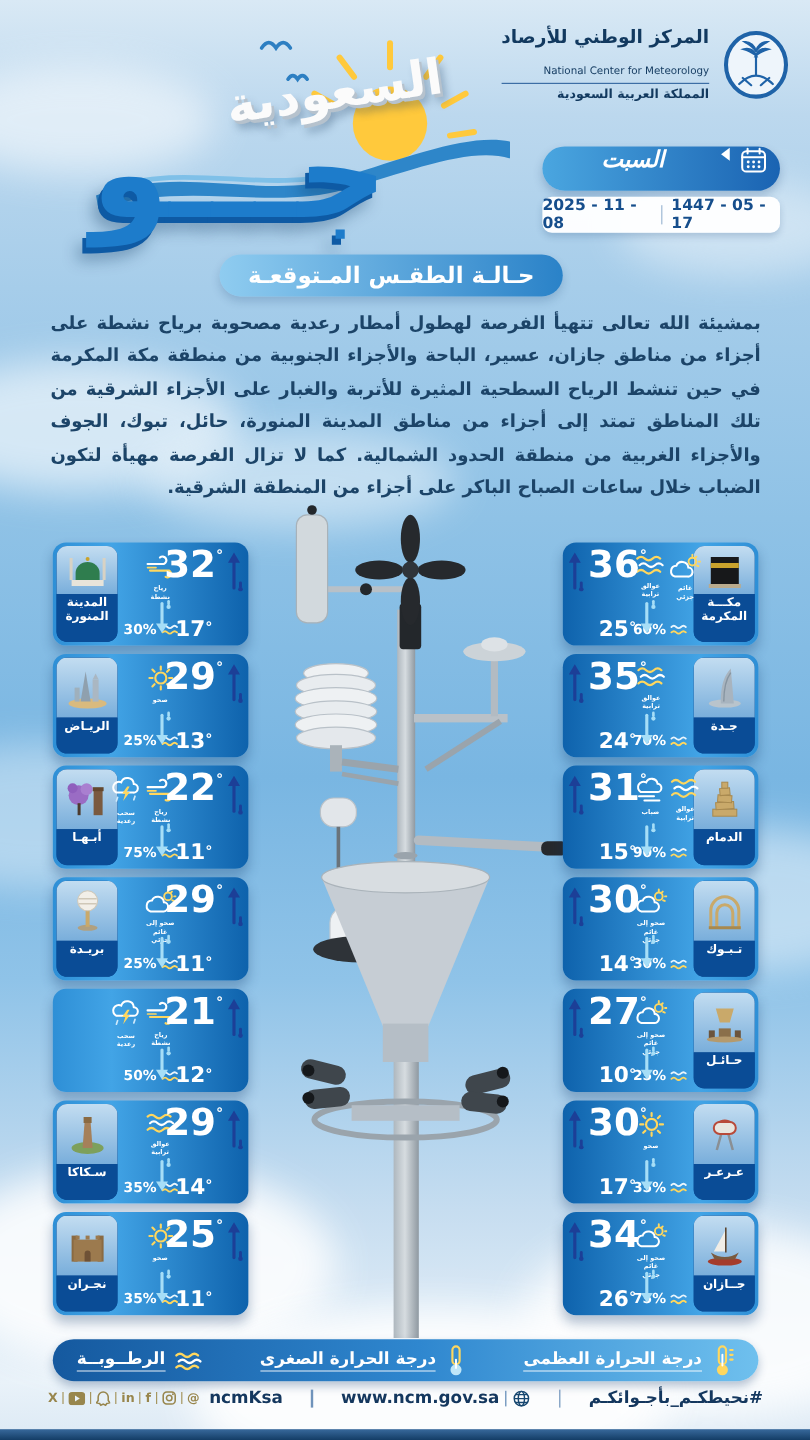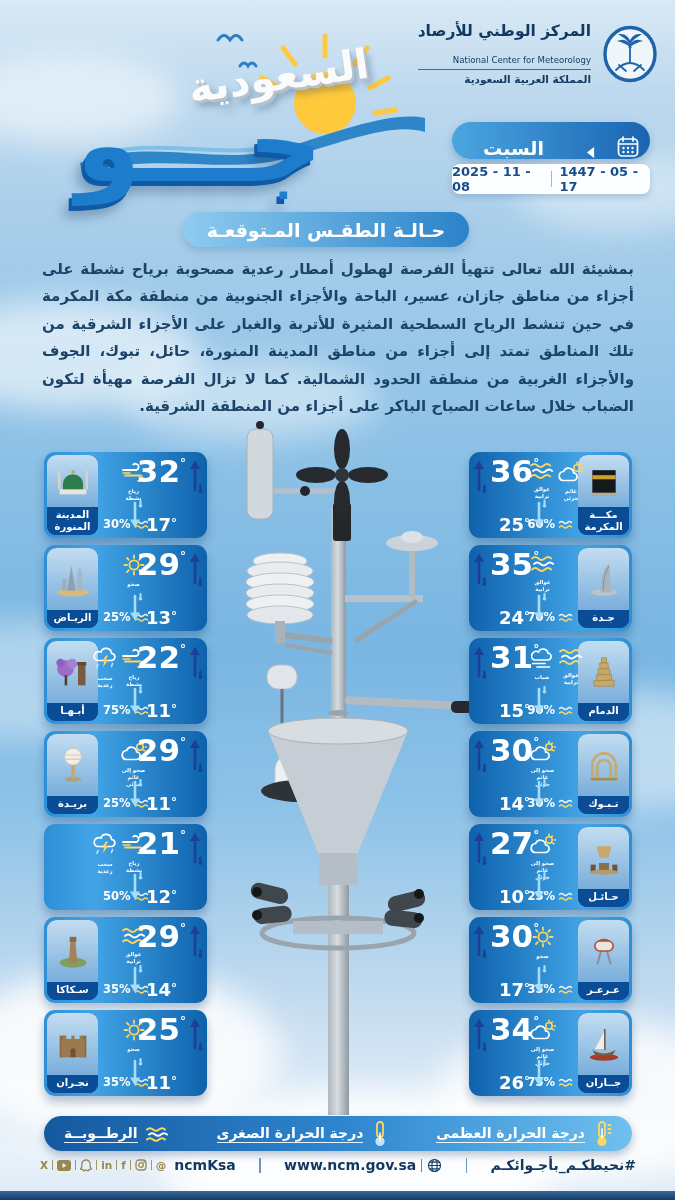--- a/index.html
+++ b/index.html
@@ -15,22 +15,22 @@
     text-shadow:-3px 5px 0 #0e5aa4,-7px 11px 12px rgba(10,50,90,.35);z-index:2;line-height:1.1;}
   .brand-art{position:absolute;inset:0;z-index:1;}
   .logo{position:absolute;right:16px;top:22px;display:flex;gap:10px;align-items:center;z-index:3;direction:rtl;}
   .logo-text{color:#12395f;}
   .logo-ar{font-size:15.5px;font-weight:bold;}
   .logo-en{font-size:8.6px;margin-top:15px;}
   .logo-hr{height:1px;background:#3c6ea5;margin:4px 0 3px;}
   .logo-sub{font-size:10.5px;font-weight:bold;}
   
   .daybar{position:absolute;left:452px;top:122px;width:198px;height:37px;border-radius:19px;z-index:3;
-    background:linear-gradient(90deg,#4aa6e0,#1a63b2);display:flex;align-items:flex-end;direction:rtl;
-    padding:0 10px;gap:21px;box-shadow:0 4px 8px rgba(20,60,110,.25);box-sizing:border-box;}
+    background:linear-gradient(90deg,#4aa6e0,#1a63b2);display:flex;align-items:flex-start;direction:rtl;
+    padding:0 10px;gap:7px;box-shadow:0 4px 8px rgba(20,60,110,.25);box-sizing:border-box;font-style:italic;}
   .daybar .day{flex:1;text-align:center;color:#fff;font-weight:bold;font-size:19px;}
   .datepill{position:absolute;left:452px;top:164px;width:198px;height:30px;background:rgba(255,255,255,.96);
     border-radius:8px;z-index:3;display:flex;align-items:center;justify-content:center;gap:8px;
     color:#164e8c;font-weight:bold;font-size:13px;box-shadow:0 3px 6px rgba(20,60,110,.2);}
   .datepill .sep{width:1px;height:16px;background:#9db8d4;}
   
   .sec-title{position:absolute;left:183px;top:212px;width:286px;height:35px;border-radius:18px;z-index:3;
     background:linear-gradient(90deg,#8fccf0,#2a82c8);display:flex;align-items:center;justify-content:center;
     color:#fff;font-weight:bold;font-size:19px;box-shadow:0 4px 8px rgba(20,60,110,.2);}
   .forecast{position:absolute;left:42px;top:256px;width:592px;z-index:3;direction:rtl;
@@ -40,21 +40,21 @@
   .col.left{left:44px;} .col.right{left:469px;}
   .card{position:relative;width:163px;height:86px;border-radius:11px;margin-bottom:7px;
     box-shadow:0 6px 10px rgba(15,55,105,.3);}
   .card.l{background:linear-gradient(90deg,#2e8fd6 0%,#42a4e6 30%,#0e62ac 100%);}
   .card.r{background:linear-gradient(270deg,#2e8fd6 0%,#42a4e6 30%,#0e62ac 100%);}
   .tile{position:absolute;top:3px;bottom:3px;width:51px;border-radius:9px;overflow:hidden;background:#0a4c96;
     display:flex;flex-direction:column;}
   .card.l .tile{left:3px;} .card.r .tile{right:3px;}
   .tile-img{flex:1;background:linear-gradient(180deg,#c3ddf1,#79aedb);display:flex;align-items:center;justify-content:center;}
   .tile-name{background:#0a4c96;color:#fff;font-weight:bold;font-size:10px;line-height:1.15;text-align:center;
-    padding:2px 1px 3px;min-height:13px;}
+    padding:2px 1px 15px;min-height:13px;}
   .conds{position:absolute;top:9px;display:flex;gap:3px;}
   .card.l .conds{left:57px;right:60px;justify-content:flex-start;}
   .card.r .conds{right:57px;left:60px;justify-content:flex-end;}
   .cond{width:27px;text-align:center;}
   .cond-lb{color:#fff;font-size:5.4px;font-weight:bold;line-height:1.25;margin-top:1px;}
   .hum{position:absolute;bottom:7px;display:flex;align-items:center;gap:3px;color:#fff;font-weight:bold;font-size:11.5px;}
   .card.l .hum{left:59px;} .card.r .hum{right:59px;}
   .tmax{position:absolute;top:2px;color:#fff;font-weight:bold;font-size:31px;line-height:1.1;direction:ltr;}
   .card.l .tmax{right:21px;margin-left:12px;} .card.r .tmax{left:21px;}
   .tmin{position:absolute;bottom:3px;color:#fff;font-weight:bold;font-size:18px;direction:ltr;}

